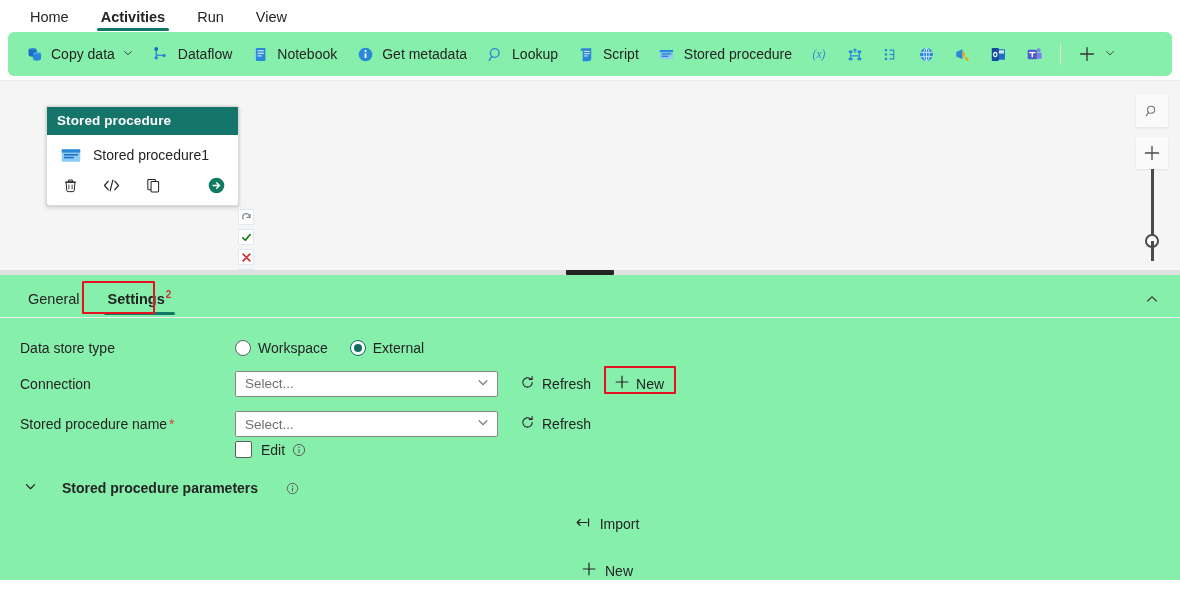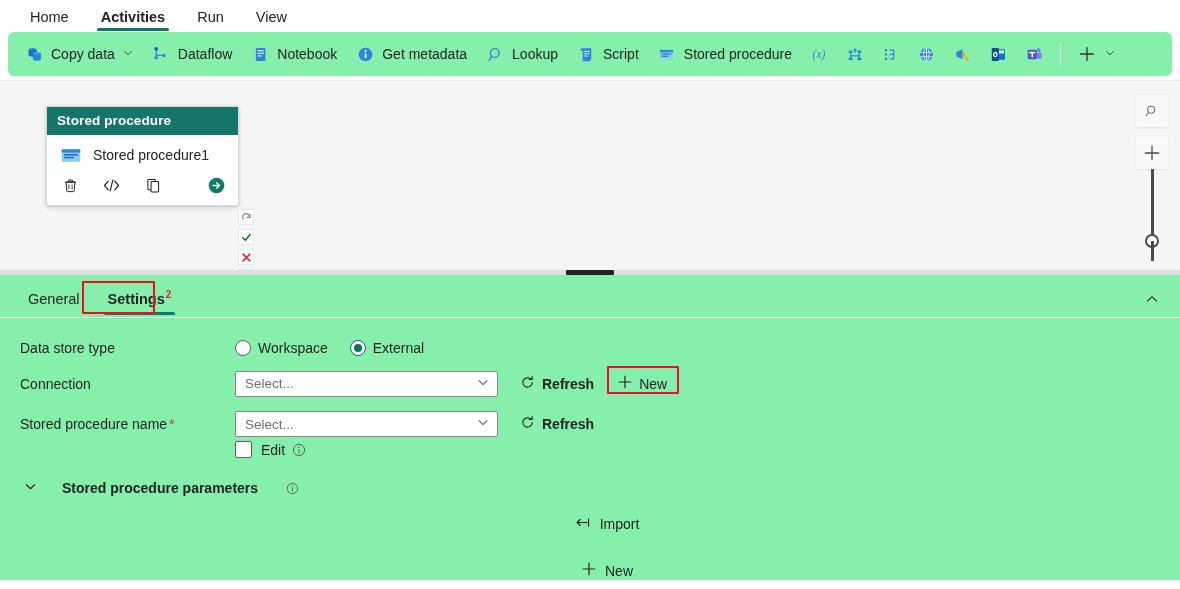--- a/index.html
+++ b/index.html
@@ -245,21 +245,20 @@
     color: #616161;
   }
 
   .refresh-btn {
     display: flex; align-items: center; gap: 7px;
     font-size: 14px; color: #242424;
     margin-left: 18px;
     cursor: pointer;
     padding: 3px 4px;
     border-radius: 3px;
-    font-weight: bold;
   }
   .newbtn {
     display: flex; align-items: center; gap: 6px;
     font-size: 14px; color: #242424;
     margin-left: 14px;
     cursor: pointer;
     padding: 4px 9px 4px 5px;
     border-radius: 3px;
   }
 

